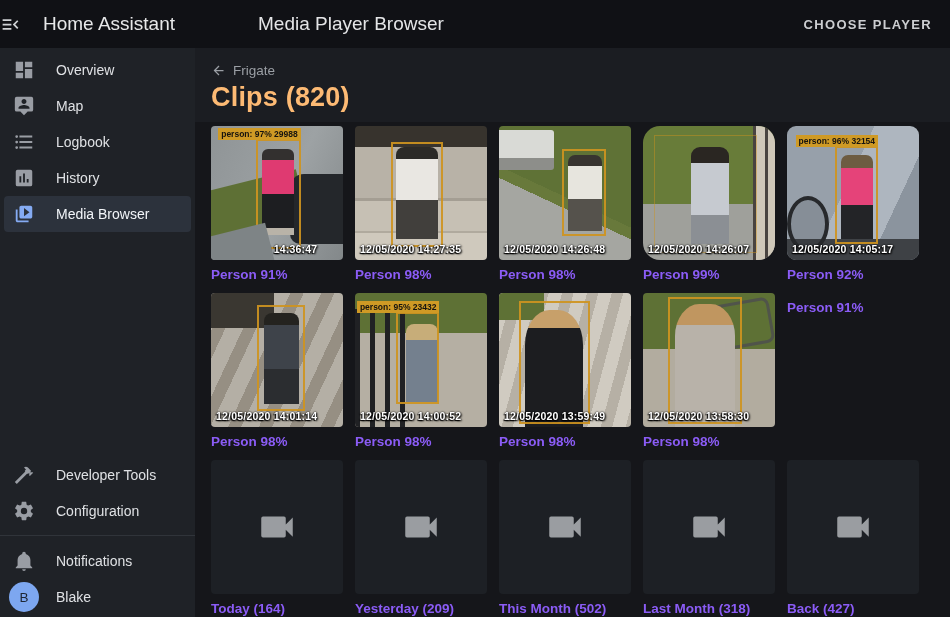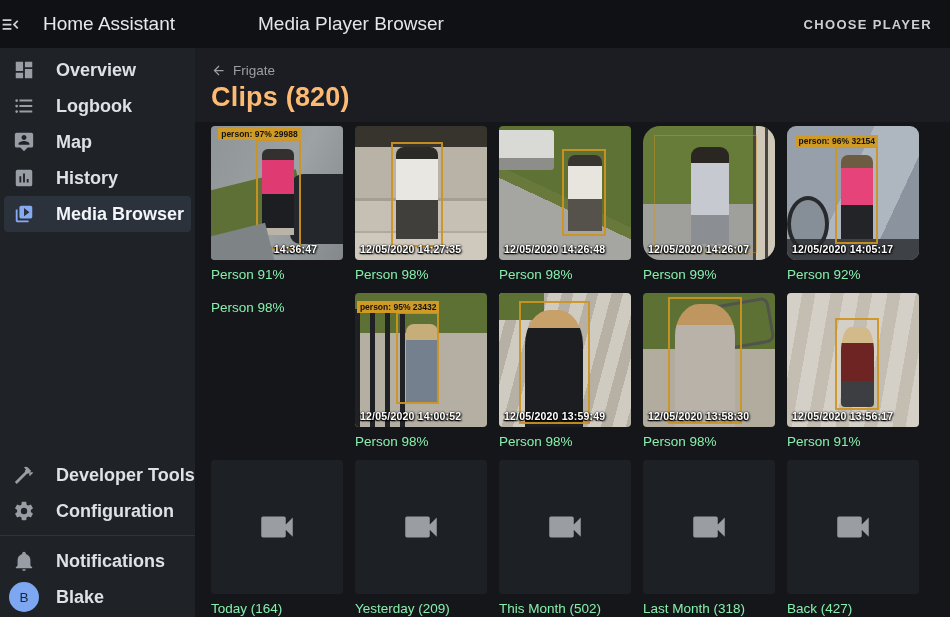--- a/index.html
+++ b/index.html
@@ -29,21 +29,21 @@
 
   
   .body { flex:1; display:flex; min-height:0; }
 
   
   .sidebar { flex:0 0 195px; width:195px; background:#1f2227; position:relative; }
   .nav-list { padding-top:4px; }
   .nav-item { height:36px; margin:0 4px; border-radius:4px; display:flex; align-items:center;
     padding-left:9px; cursor:pointer; }
   .nav-item svg { width:22px; height:22px; fill:#999da4; flex:0 0 22px; }
-  .nav-item .lbl { margin-left:21px; font-size:18px; font-weight:700; color:#dfe1e4; white-space:nowrap; }
+  .nav-item .lbl { margin-left:21px; font-size:14px; font-weight:400; color:#dfe1e4; white-space:nowrap; }
   .nav-item.selected { background:#2c323c; }
   .nav-item.selected svg { fill:#85abf3; }
   .nav-item.selected .lbl { color:#f2f5f9; }
   .sidebar-bottom { position:absolute; left:0; right:0; bottom:2px; }
   .sb-divider { border-top:1px solid #30343a; margin:6px 0 7px; }
   .avatar { width:30px; height:30px; border-radius:50%; background:#7da7f0; color:#1d2633;
     font-size:13.5px; font-weight:500; display:flex; align-items:center; justify-content:center;
     flex:0 0 30px; margin-left:-4px; }
   .nav-item .avatar + .lbl { margin-left:17px; }
 
@@ -51,21 +51,21 @@
   .content { flex:1; display:flex; flex-direction:column; min-width:0; background:#15161a; }
   .content-head { flex:0 0 74px; height:74px; background:#1b1d22; padding:15px 16px 0; }
   .breadcrumb { display:flex; align-items:center; color:#9b9fa5; font-size:13.5px; cursor:pointer; width:max-content; }
   .breadcrumb svg { width:15px; height:15px; fill:#9b9fa5; margin-right:7px; }
   .content-title { margin-top:4px; font-size:27px; font-weight:700; color:#fdba74; letter-spacing:.2px; }
 
   .grid-wrap { flex:1; padding:4px 16px 0; }
   .grid { display:grid; grid-template-columns:repeat(5,132px); column-gap:12px; row-gap:9px; }
   figure.tile { margin:0; cursor:pointer; }
   .thumb { position:relative; width:132px; height:134px; border-radius:4px; overflow:hidden; background:#22252a; }
-  .cap { margin-top:7px; height:17px; font-size:13.5px; color:#86efac; white-space:nowrap; overflow:hidden; }
+  .cap { margin-top:7px; height:17px; font-size:13.5px; color:#8b5cf6; white-space:nowrap; overflow:hidden;font-weight:bold; }
 
   .ts { position:absolute; left:5px; bottom:5px; font-size:10.5px; font-weight:700; color:#ffffff;
     letter-spacing:.2px; white-space:nowrap;
     text-shadow:-1px 1px 1px #000, 1px 1px 2px #000, 0 0 2px #000; }
 
   .pfig, .prop { position:absolute; display:none; }
   .bbox { position:absolute; border:2px solid rgba(206,148,31,.92); }
   .bbox-label { position:absolute; bottom:100%; right:-2px; margin-bottom:1px; background:#cf9a25;
     color:#15130f; font-weight:700; font-size:8.5px; line-height:1.2; padding:1px 3px; white-space:nowrap; }
   .bbox-label:empty { display:none; }
@@ -166,29 +166,29 @@
     <nav class="sidebar">
       <div class="nav-list">
         <div class="nav-item">
           <svg viewBox="0 0 24 24">
               <path d="M13,3V9H21V3M13,21H21V11H13M3,21H11V15H3M3,13H11V3H3Z"></path>
             </svg>
           <span class="lbl">Overview</span>
         </div>
         <div class="nav-item">
           <svg viewBox="0 0 24 24">
+              <path d="M20,2H4A2,2 0 0,0 2,4V16A2,2 0 0,0 4,18H8L12,22L16,18H20A2,2 0 0,0 22,16V4A2,2 0 0,0 20,2M12,4.3C13.5,4.3 14.7,5.5 14.7,7C14.7,8.5 13.5,9.7 12,9.7C10.5,9.7 9.3,8.5 9.3,7C9.3,5.5 10.5,4.3 12,4.3M18,15H6V14.1C6,12.1 10,11 12,11C14,11 18,12.1 18,14.1V15Z"></path>
+            </svg>
+          <span class="lbl">Map</span>
+        </div>
+        <div class="nav-item">
+          <svg viewBox="0 0 24 24">
               <path d="M7,5H21V7H7V5M7,13V11H21V13H7M4,4.5A1.5,1.5 0 0,1 5.5,6A1.5,1.5 0 0,1 4,7.5A1.5,1.5 0 0,1 2.5,6A1.5,1.5 0 0,1 4,4.5M4,10.5A1.5,1.5 0 0,1 5.5,12A1.5,1.5 0 0,1 4,13.5A1.5,1.5 0 0,1 2.5,12A1.5,1.5 0 0,1 4,10.5M7,19V17H21V19H7M4,16.5A1.5,1.5 0 0,1 5.5,18A1.5,1.5 0 0,1 4,19.5A1.5,1.5 0 0,1 2.5,18A1.5,1.5 0 0,1 4,16.5Z"></path>
             </svg>
           <span class="lbl">Logbook</span>
-        </div>
-        <div class="nav-item">
-          <svg viewBox="0 0 24 24">
-              <path d="M20,2H4A2,2 0 0,0 2,4V16A2,2 0 0,0 4,18H8L12,22L16,18H20A2,2 0 0,0 22,16V4A2,2 0 0,0 20,2M12,4.3C13.5,4.3 14.7,5.5 14.7,7C14.7,8.5 13.5,9.7 12,9.7C10.5,9.7 9.3,8.5 9.3,7C9.3,5.5 10.5,4.3 12,4.3M18,15H6V14.1C6,12.1 10,11 12,11C14,11 18,12.1 18,14.1V15Z"></path>
-            </svg>
-          <span class="lbl">Map</span>
         </div>
         <div class="nav-item">
           <svg viewBox="0 0 24 24">
               <path d="M19,3H5A2,2 0 0,0 3,5V19A2,2 0 0,0 5,21H19A2,2 0 0,0 21,19V5A2,2 0 0,0 19,3M9,17H7V10H9V17M13,17H11V7H13V17M17,17H15V13H17V17Z"></path>
             </svg>
           <span class="lbl">History</span>
         </div>
         <div class="nav-item selected">
           <svg viewBox="0 0 24 24">
               <path d="M19,3H9C7.9,3 7,3.9 7,5V15C7,16.1 7.9,17 9,17H19C20.1,17 21,16.1 21,15V5C21,3.9 20.1,3 19,3M12,14.5V5.5L18,10L12,14.5M3,7H5V19H17V21H5C3.9,21 3,20.1 3,19V7Z"></path>
@@ -292,20 +292,28 @@
               <div class="pfig"></div>
               <div class="bbox">
                 <span class="bbox-label">person: 96% 32154</span>
               </div>
               <div class="ts">12/05/2020 14:05:17</div>
             </div>
             <figcaption class="cap">Person 92%</figcaption>
           </figure>
 
           <figure class="tile">
+            <div class="thumb scene6">
+
+              <div class="pfig"></div>
+              <div class="bbox">
+                
+              </div>
+              <div class="ts">12/05/2020 14:01:14</div>
+            </div>
             <figcaption class="cap">Person 98%</figcaption>
           </figure>
 
           <figure class="tile">
             <div class="thumb scene7">
               <div class="prop"></div>
               <div class="pfig"></div>
               <div class="bbox">
                 <span class="bbox-label">person: 95% 23432</span>
               </div>
@@ -332,28 +340,20 @@
               <div class="pfig"></div>
               <div class="bbox">
                 
               </div>
               <div class="ts">12/05/2020 13:58:30</div>
             </div>
             <figcaption class="cap">Person 98%</figcaption>
           </figure>
 
           <figure class="tile">
-            <div class="thumb scene10">
-
-              <div class="pfig"></div>
-              <div class="bbox">
-                
-              </div>
-              <div class="ts">12/05/2020 13:56:17</div>
-            </div>
             <figcaption class="cap">Person 91%</figcaption>
           </figure>
 
           <figure class="tile">
             <div class="thumb folder">
               <svg viewBox="0 0 24 24">
                   <path d="M17,10.5V7A1,1 0 0,0 16,6H4A1,1 0 0,0 3,7V17A1,1 0 0,0 4,18H16A1,1 0 0,0 17,17V13.5L21,17.5V6.5L17,10.5Z"></path>
                 </svg>
             </div>
             <figcaption class="cap">Today (164)</figcaption>

